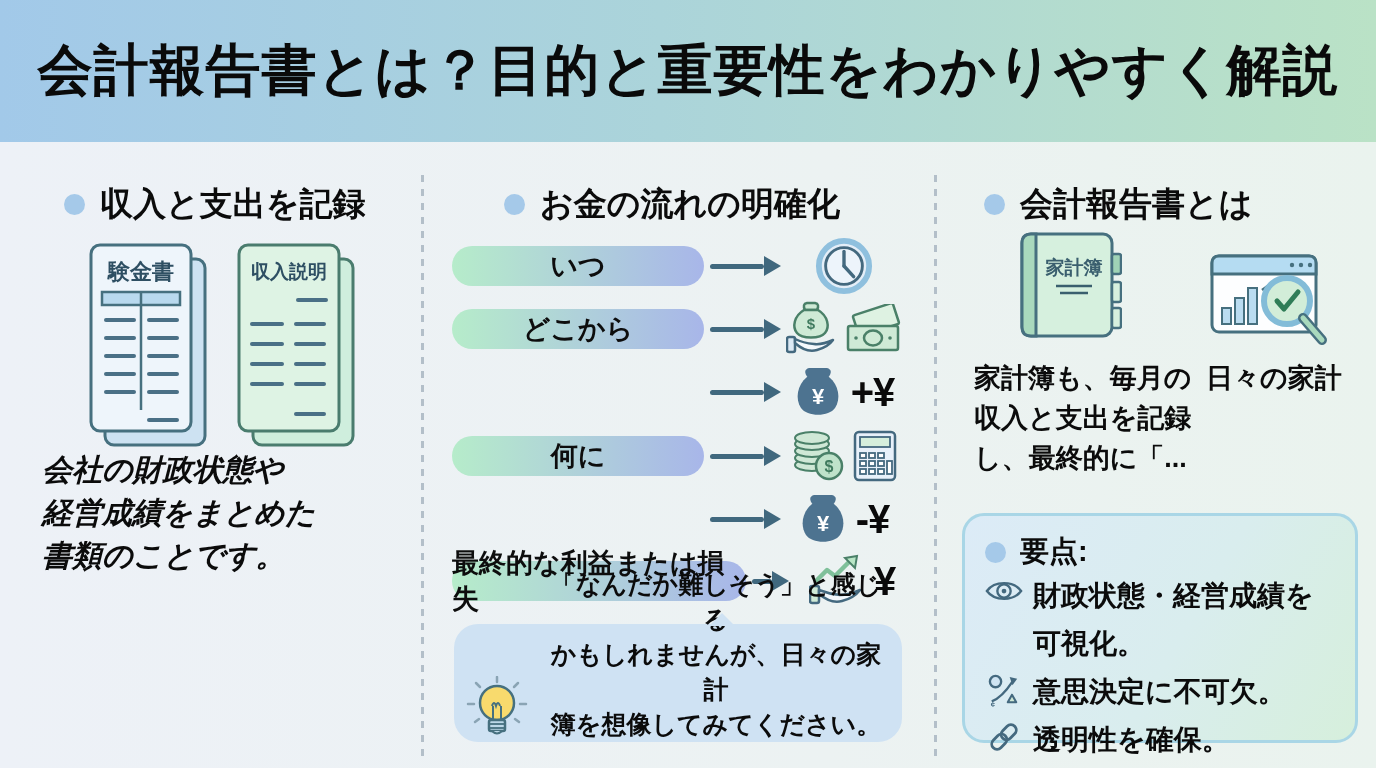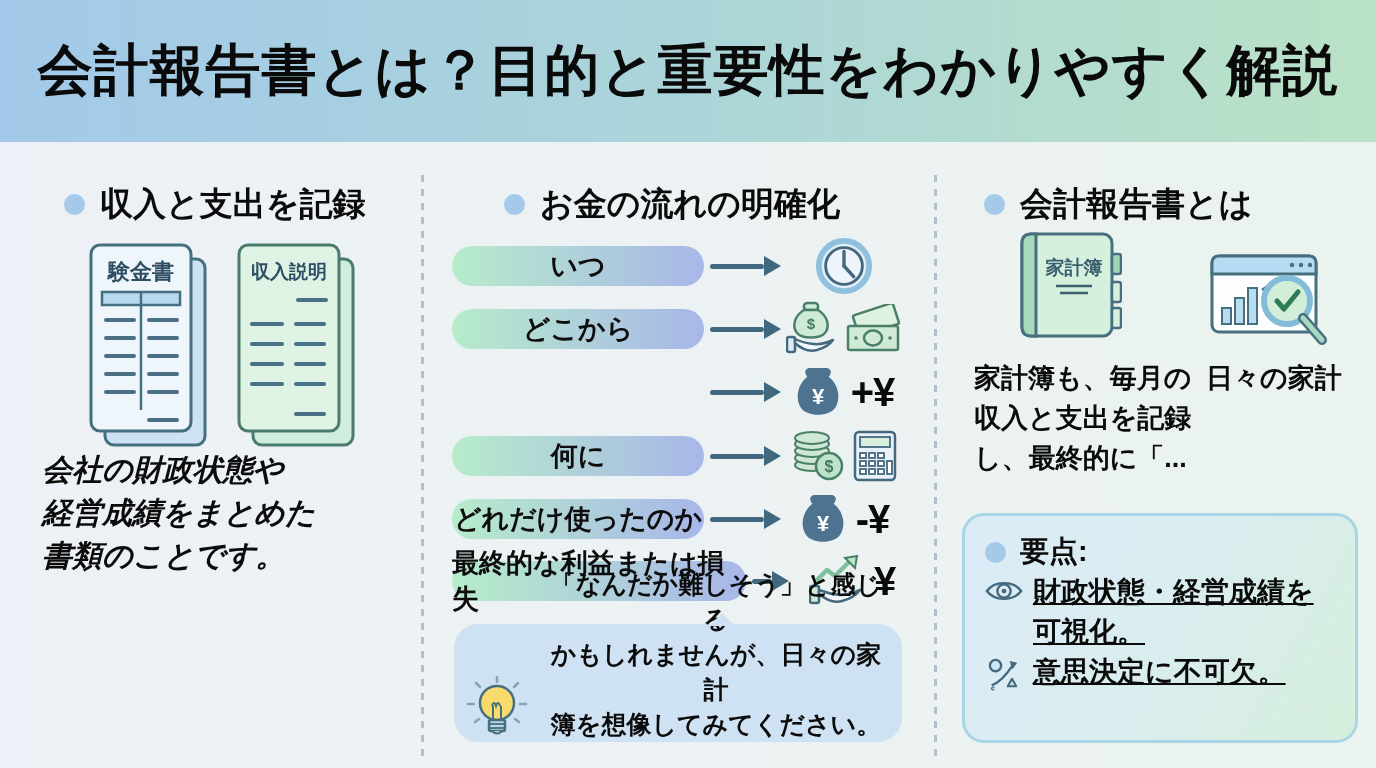--- a/index.html
+++ b/index.html
@@ -72,21 +72,21 @@
   .caption { position:absolute; font-size:27px; font-weight:800; line-height:40px; white-space:pre-line; }
   .cap1 { top:216px; left:14px; }
   .cap2 { top:216px; left:246px; }
 
   .keypoints { position:absolute; left:2px; top:371px; width:396px; height:230px;
                border:3px solid #a9d6e6; border-radius:22px;
                background:linear-gradient(120deg,#dcebf7 0%,#d9edee 55%,#d6efdc 100%);
                padding:16px 18px 12px 20px; }
   .kp-heading { display:flex; align-items:center; gap:14px; font-size:29px; font-weight:800; height:40px; }
   .kp-item { display:flex; align-items:flex-start; gap:10px; font-size:28px; font-weight:800;
-             line-height:40px;text-decoration:underline; }
+             line-height:48px; }
   .kp-item .kp-icon { flex:0 0 38px; display:flex; justify-content:center; margin-top:5px; }
   .kp-text { white-space:pre-line; }
 </style>
 </head>
 <body>
 
 <div class="canvas">
 
   <div class="header">
     <h1>会計報告書とは？目的と重要性をわかりやすく解説</h1>
@@ -250,23 +250,20 @@
               <rect x="7" y="39" width="6" height="5"></rect>
                 <rect x="16" y="39" width="6" height="5"></rect>
                 <rect x="25" y="39" width="6" height="5"></rect>
               <rect x="34" y="31" width="5" height="13"></rect>
             </g>
           </svg>
         </div>
       </div>
 
       <div class="flow-row" style="top:357px">
-        <div class="pill w-std">
-          <span>どれだけ使ったのか</span>
-        </div>
         <div class="arrow a-std">
             <div class="shaft"></div>
             <div class="head"></div>
           </div>
         <div class="icons i-std">
           <svg width="48" height="54" viewBox="0 0 48 54">
             <path d="M14,13 Q8,5 15,3 L33,3 Q40,5 34,13 Z" fill="#4d7390"></path>
             <path d="M13,12 C3,20 1,34 7,43 C13,52 35,52 41,43 C47,34 45,20 35,12 Z" fill="#4d7390"></path>
             <text x="24" y="39" font-size="22" font-weight="bold" fill="#ffffff" text-anchor="middle">¥</text>
           </svg>
@@ -390,17 +387,28 @@
               <circle cx="8" cy="9" r="6" fill="#cfe4f2" stroke="#44697f" stroke-width="2.5"></circle>
               <path d="M4,30 C12,27 20,18 26,9" fill="none" stroke="#44697f" stroke-width="2.5"></path>
               <polygon points="23,4 31,6 26,13" fill="#44697f"></polygon>
               <path d="M21,31 L30,31 L25.5,23 Z" fill="#cfe8d6" stroke="#44697f" stroke-width="2.2" stroke-linejoin="round"></path>
               <text x="3" y="36" font-size="8" font-weight="bold" fill="#44697f">¢</text>
             </svg>
           </span>
           <span class="kp-text">意思決定に不可欠。</span>
         </div>
 
+        <div class="kp-item">
+          <span class="kp-icon">
+            <svg width="32" height="32" viewBox="0 0 36 36">
+              <g transform="rotate(-45 18 18)" fill="none" stroke="#44697f" stroke-width="3.2">
+                <rect x="1" y="12" width="19" height="12" rx="6"></rect>
+                <rect x="16" y="12" width="19" height="12" rx="6"></rect>
+              </g>
+            </svg>
+          </span>
+          <span class="kp-text">透明性を確保。</span>
+        </div>
       </div>
     </div>
 
   </div>
 </div>
 
 </body></html>

